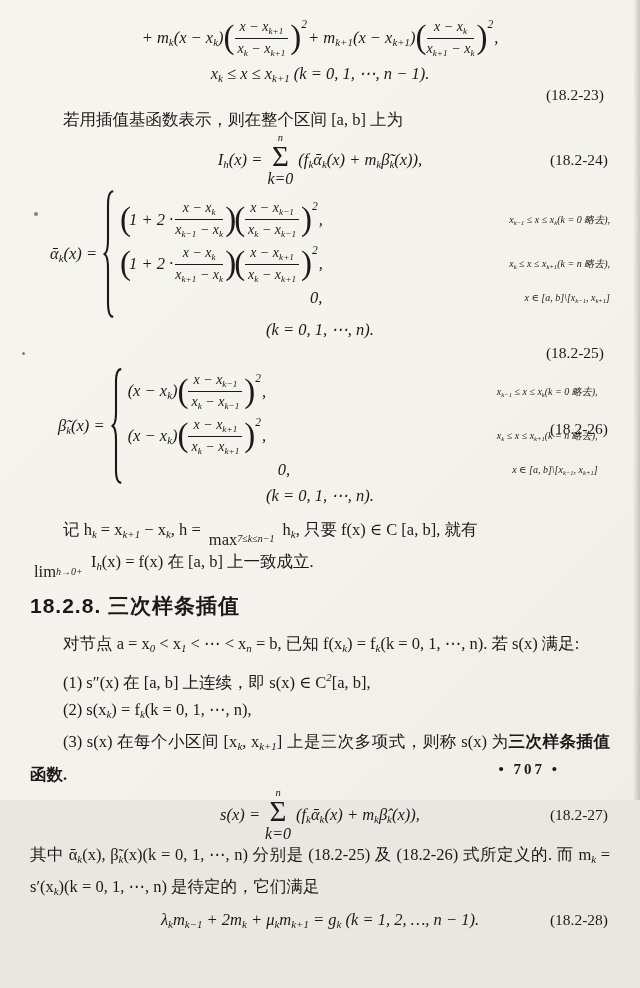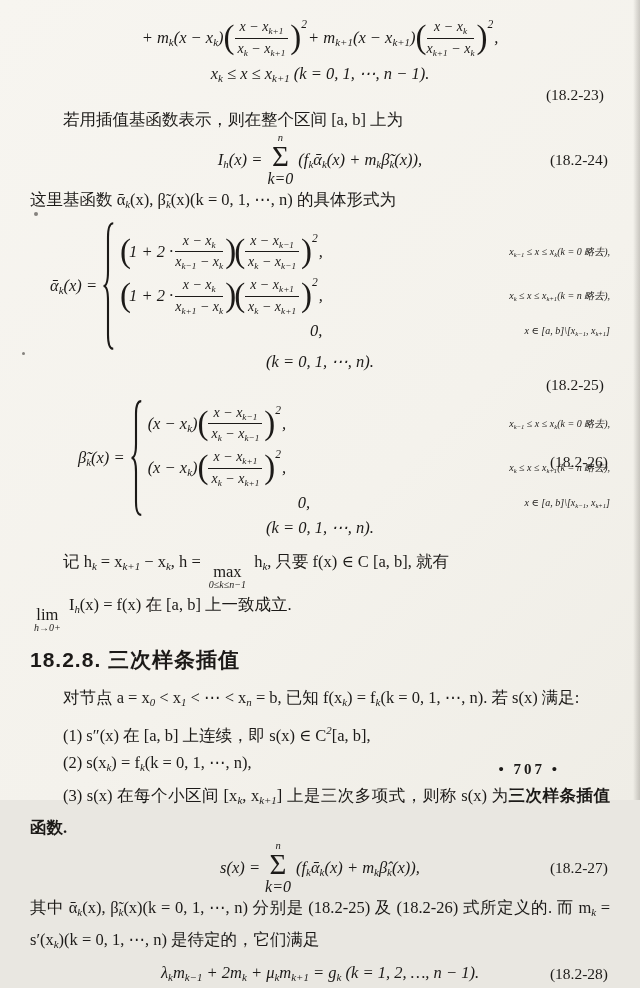--- a/index.html
+++ b/index.html
@@ -40,21 +40,21 @@
   .mtxt { white-space:nowrap; }
 
   
   .sum { display:inline-flex; flex-direction:column; align-items:center;
          vertical-align:middle; line-height:1; margin:0 5px; font-style:normal; }
   .sum-top { font-size:10.5px; font-style:italic; }
   .sum-sig { font-size:29px; line-height:0.95; }
   .sum-bot { font-size:16px; font-style:italic; }
 
   
-  .stack { display:inline-flex; flex-direction:column; align-items:center;
+  .stack { display:inline-flex; flex-direction:row; align-items:center;
            vertical-align:-10px; line-height:1.05; margin:0 4px; }
   .stack-top { font-size:16.5px; font-style:normal; }
   .stack-bot { font-size:10px; font-style:italic; }
 
   
   .eq-line { display:flex; justify-content:center; align-items:center; white-space:nowrap; }
   .eq-center-line { text-align:center; }
   .eq-tagline { text-align:right; font-size:15.5px; padding-right:6px; line-height:22px; }
   .eq-row { position:relative; display:flex; justify-content:center; align-items:center; }
   .eq-tag-abs { position:absolute; right:2px; top:50%; transform:translateY(-50%);
@@ -120,21 +120,20 @@
     <span class="mtxt">I<sub>h</sub>(x) =</span>
     <span class="sum">
       <span class="sum-top">n</span>
       <span class="sum-sig">Σ</span>
       <span class="sum-bot">k=0</span>
     </span>
     <span class="mtxt">(f<sub>k</sub>ᾱ<sub>k</sub>(x) + m<sub>k</sub>β̃<sub>k</sub>(x)),</span>
     <span class="eq-tag-abs">(18.2-24)</span>
   </div>
 
-  <p>这里基函数 ᾱ<sub>k</sub>(x), β̃<sub>k</sub>(x)(k = 0, 1, ⋯, n) 的具体形式为</p>
 
   <div class="cases-block">
     <div class="cases-main">
       <span class="cases-lhs math" style="margin-left:20px;">ᾱ<sub>k</sub>(x) =</span>
       <svg class="brace-svg" width="15" height="128" viewBox="0 0 20 100" preserveAspectRatio="none" aria-hidden="true">
         <path d="M15,1 Q8,1 8,12 L8,38 Q8,50 2,50 Q8,50 8,62 L8,88 Q8,99 15,99" fill="none" stroke="#1c1a18" stroke-width="2.1" vector-effect="non-scaling-stroke"></path>
       </svg>
       <div class="cases">
         <div class="case-row math">
           <span class="case-expr">
@@ -179,21 +178,21 @@
           <span class="case-cond">x ∈ [a, b]\[x<sub>k−1</sub>, x<sub>k+1</sub>]</span>
         </div>
       </div>
     </div>
     <div class="eq-below math">(k = 0, 1, ⋯, n).</div>
     <div class="eq-tagline">(18.2-25)</div>
   </div>
 
   <div class="cases-block">
     <div class="cases-main">
-      <span class="cases-lhs math" style="margin-left:48px;text-align:center;">β̃<sub>k</sub>(x) =</span>
+      <span class="cases-lhs math" style="margin-left:28px;text-align:center;">β̃<sub>k</sub>(x) =</span>
       <svg class="brace-svg" width="15" height="116" viewBox="0 0 20 100" preserveAspectRatio="none" aria-hidden="true">
         <path d="M15,1 Q8,1 8,12 L8,38 Q8,50 2,50 Q8,50 8,62 L8,88 Q8,99 15,99" fill="none" stroke="#1c1a18" stroke-width="2.1" vector-effect="non-scaling-stroke"></path>
       </svg>
       <div class="cases" style="max-width:470px;">
         <div class="case-row math">
           <span class="case-expr">
             <span class="mtxt">(x − x<sub>k</sub>)</span>
             <span class="bigp">(</span>
             <span class="frac">
               <span class="num">x − x<sub>k−1</sub></span>
@@ -226,21 +225,21 @@
       </div>
     </div>
     <span class="eq-tag-abs" style="top:44%;">(18.2-26)</span>
     <div class="eq-below math">(k = 0, 1, ⋯, n).</div>
   </div>
 
   <p style="margin-top:8px; text-indent:0; padding-left:2em;">
     <span>记 h<sub>k</sub> = x<sub>k+1</sub> − x<sub>k</sub>, h =</span>
     <span class="stack">
       <span class="stack-top">max</span>
-      <span class="stack-bot">0≤k≤n−1</span>
+      <span class="stack-bot">7≤k≤n−1</span>
     </span>
     <span>h<sub>k</sub>, 只要 f(x) ∈ C [a, b], 就有</span>
   </p>
   <p>
     <span class="stack">
       <span class="stack-top">lim</span>
       <span class="stack-bot">h→0+</span>
     </span>
     <span>I<sub>h</sub>(x) = f(x) 在 [a, b] 上一致成立.</span>
   </p>

